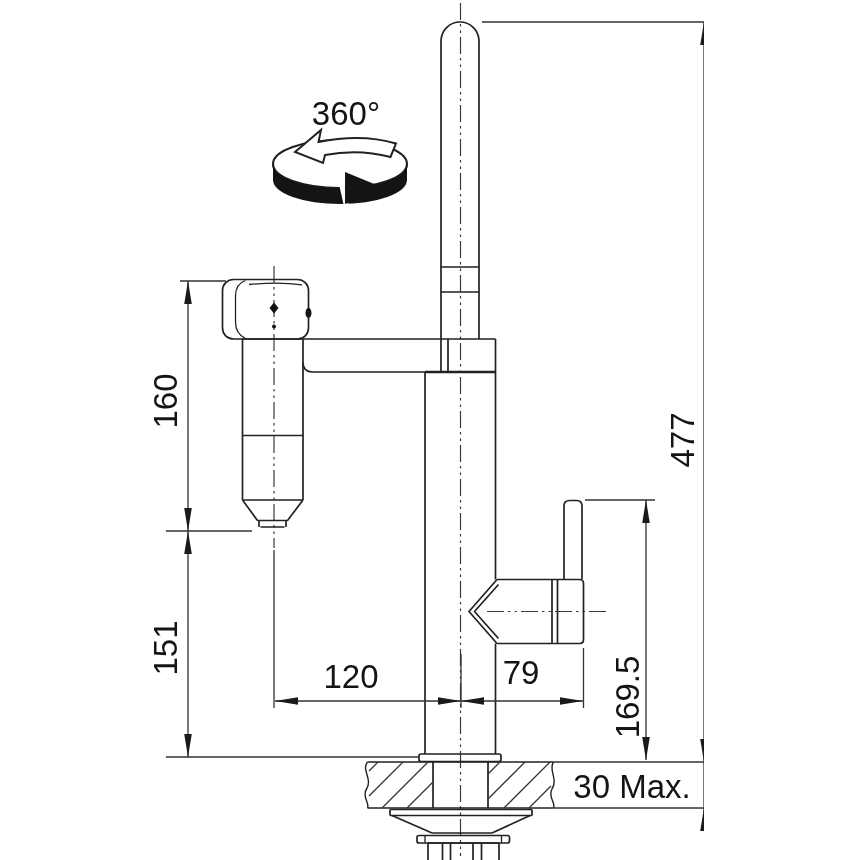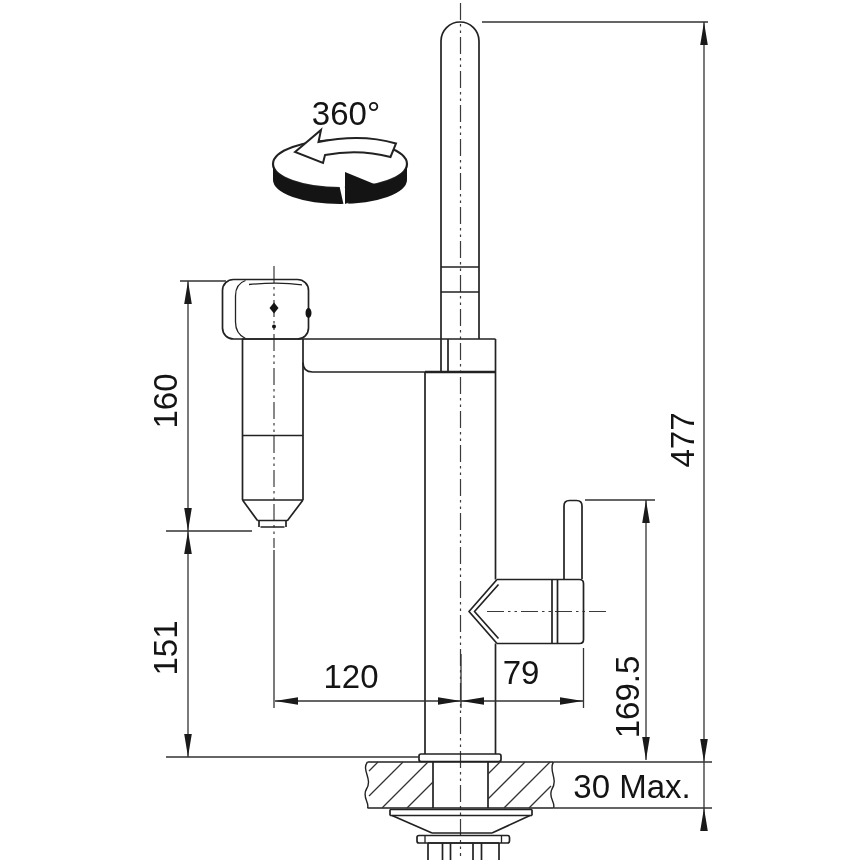--- a/index.html
+++ b/index.html
@@ -1,16 +1,16 @@
 <!DOCTYPE html>
 <html><head>
 <meta charset="utf-8">
 <style>
   html,body{margin:0;padding:0;background:#ffffff;}
-  .stage{position:relative;width:860px;height:860px;background:#ffffff;overflow:hidden;
+  .stage{position:relative;width:704px;height:860px;background:#ffffff;overflow:hidden;
          font-family:"Liberation Sans", sans-serif;}
   svg{display:block;}
   .ln{stroke:#222;stroke-width:1.7;fill:none;stroke-linejoin:round;}
   .thick{stroke-width:2.3;}
   .thin{stroke:#333;stroke-width:1.3;fill:none;}
   .cl{stroke:#3a3a3a;stroke-width:1.2;fill:none;stroke-dasharray:17 4 2.5 4 2.5 4;}
   .arr{fill:#1a1a1a;stroke:none;}
   .dimtext{fill:#141414;font-size:33px;font-family:"Liberation Sans", sans-serif;}
   .fillDark{fill:#141414;stroke:none;}
   .whiteFace{fill:#ffffff;stroke:#222;stroke-width:2.2;}

